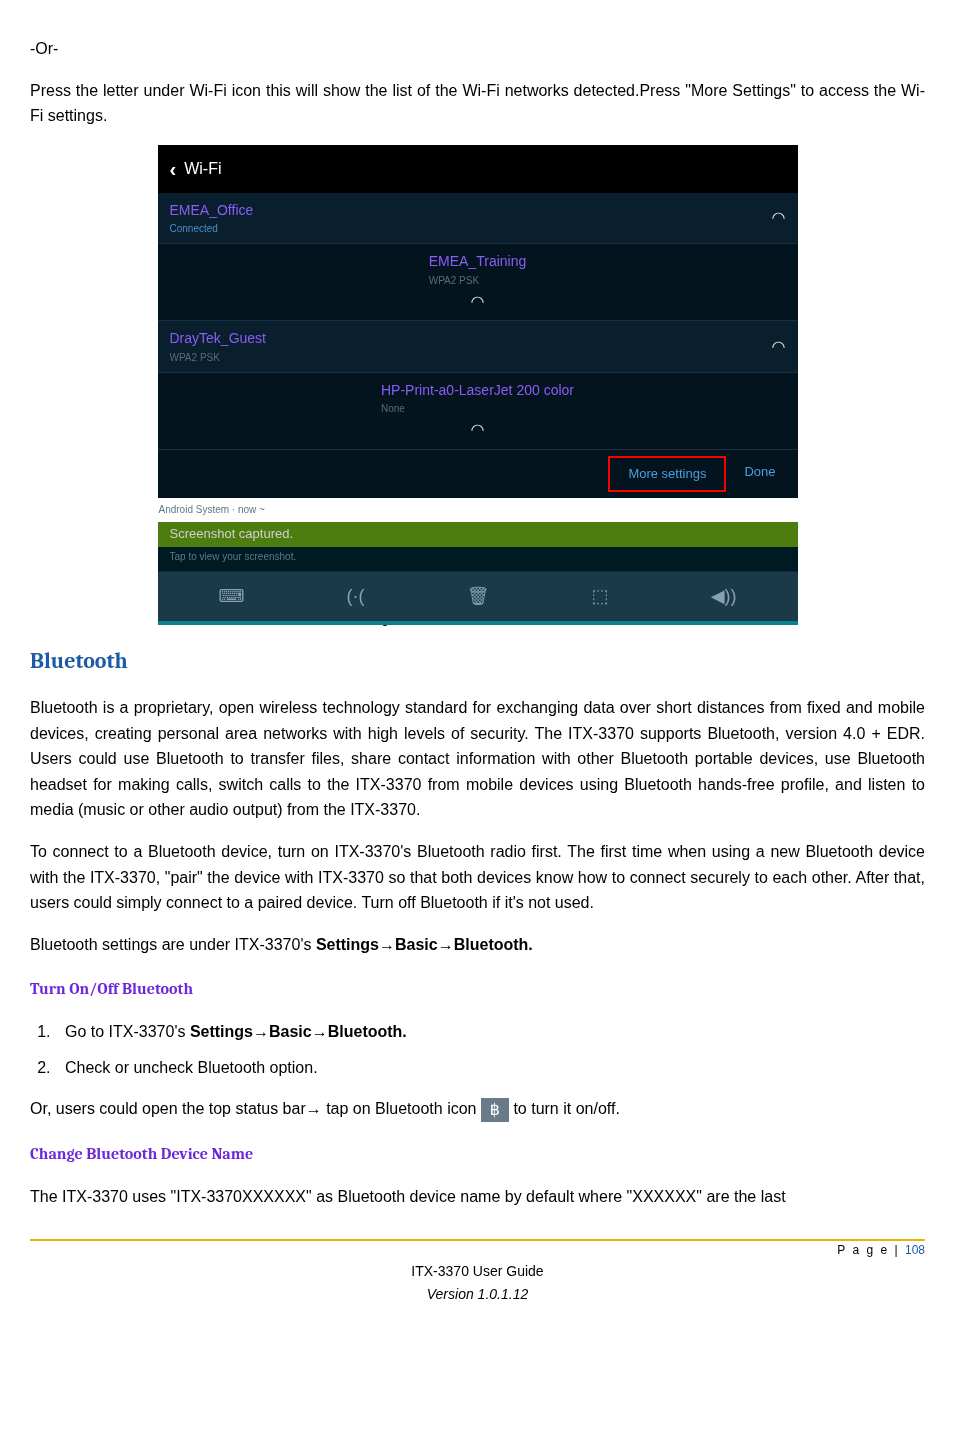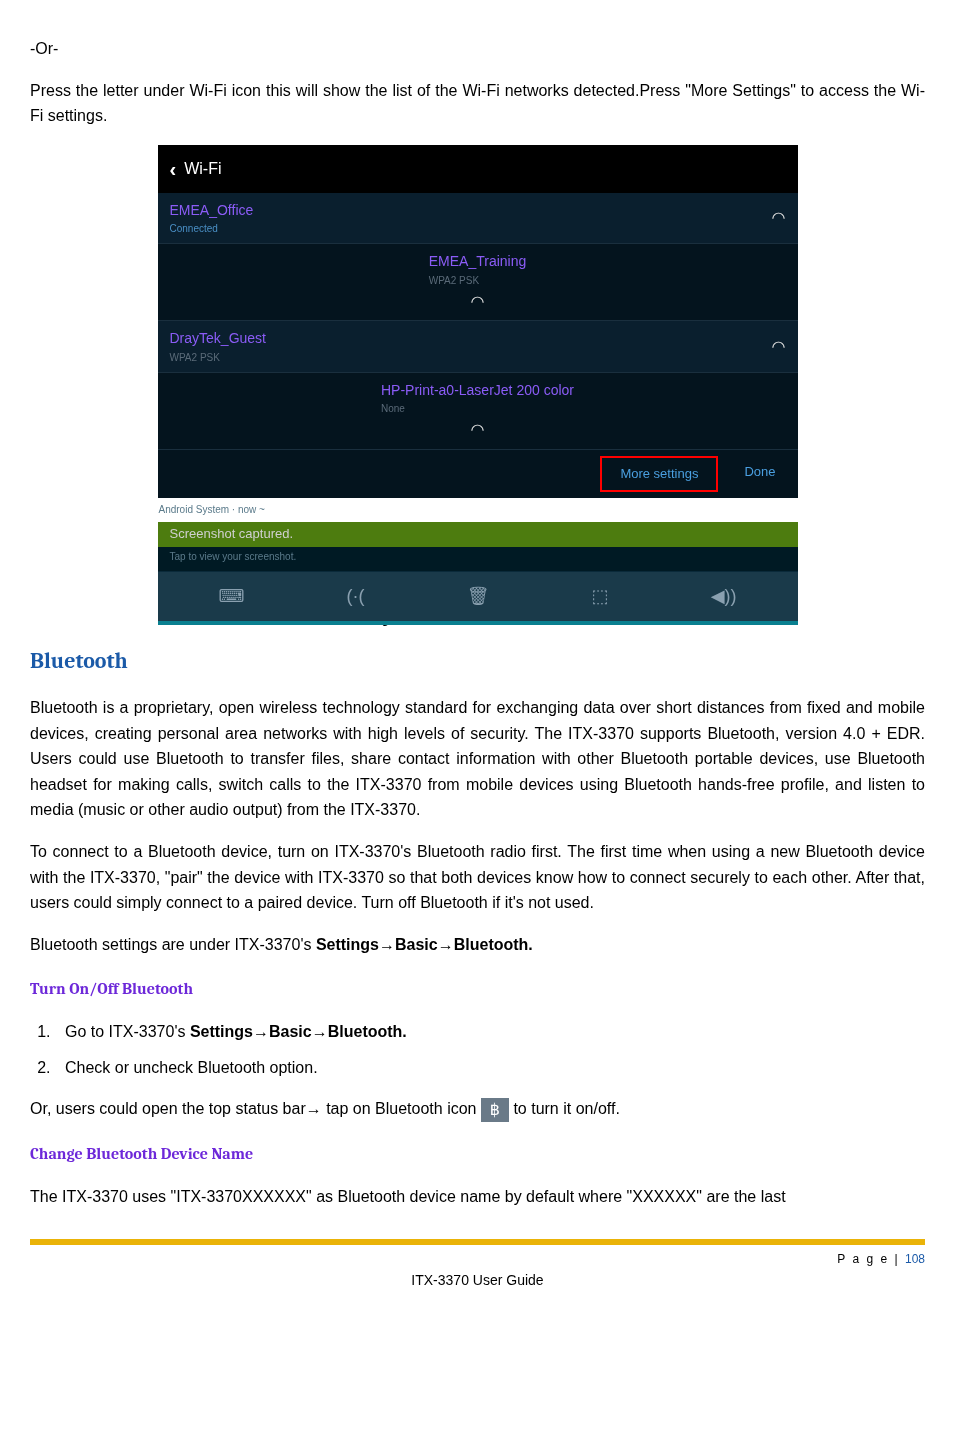--- a/index.html
+++ b/index.html
@@ -65,21 +65,21 @@
       color: #5a6a78;
     }
     .wifi-icon {
       font-size: 16px;
       color: #e0e0e0;
     }
     .bottom-actions {
       display: flex;
       justify-content: flex-end;
       padding: 6px 12px;
-      gap: 16px;
+      gap: 8px;
       background: #04141e;
     }
     .more-settings {
       border: 2px solid #ff0000;
       color: #4a9fe0;
       padding: 6px 18px;
       font-size: 13px;
     }
     .done-btn {
       color: #4a9fe0;
@@ -154,23 +154,22 @@
       font-size: 16px;
     }
     ol {
       padding-left: 25px;
     }
     ol li {
       margin-bottom: 10px;
       padding-left: 10px;
     }
     .footer {
-      border-top: 6px solid #eab308;
+      border-top: 2px solid #eab308;
       margin-top: 30px;
-      padding-top: 5px;
       text-align: center;
       font-size: 14px;
     }
     .page-num {
       text-align: right;
       font-size: 12px;
       letter-spacing: 2px;
     }
     .page-108 {
       color: #1b5aa8;
@@ -274,13 +273,14 @@
 
 <h3 class="subsection-heading">Change Bluetooth Device Name</h3>
 
 <p class="body-text">The ITX-3370 uses "ITX-3370XXXXXX" as Bluetooth device name by default where "XXXXXX" are the last</p>
 
 <div class="footer">
   <div class="page-num">
     <span>P a g e | </span><span class="page-108">108</span>
   </div>
   <div class="footer-title">ITX-3370 User Guide</div>
+  <div class="footer-version">Version 1.0.1.12</div>
 </div>
 
 </body></html>

